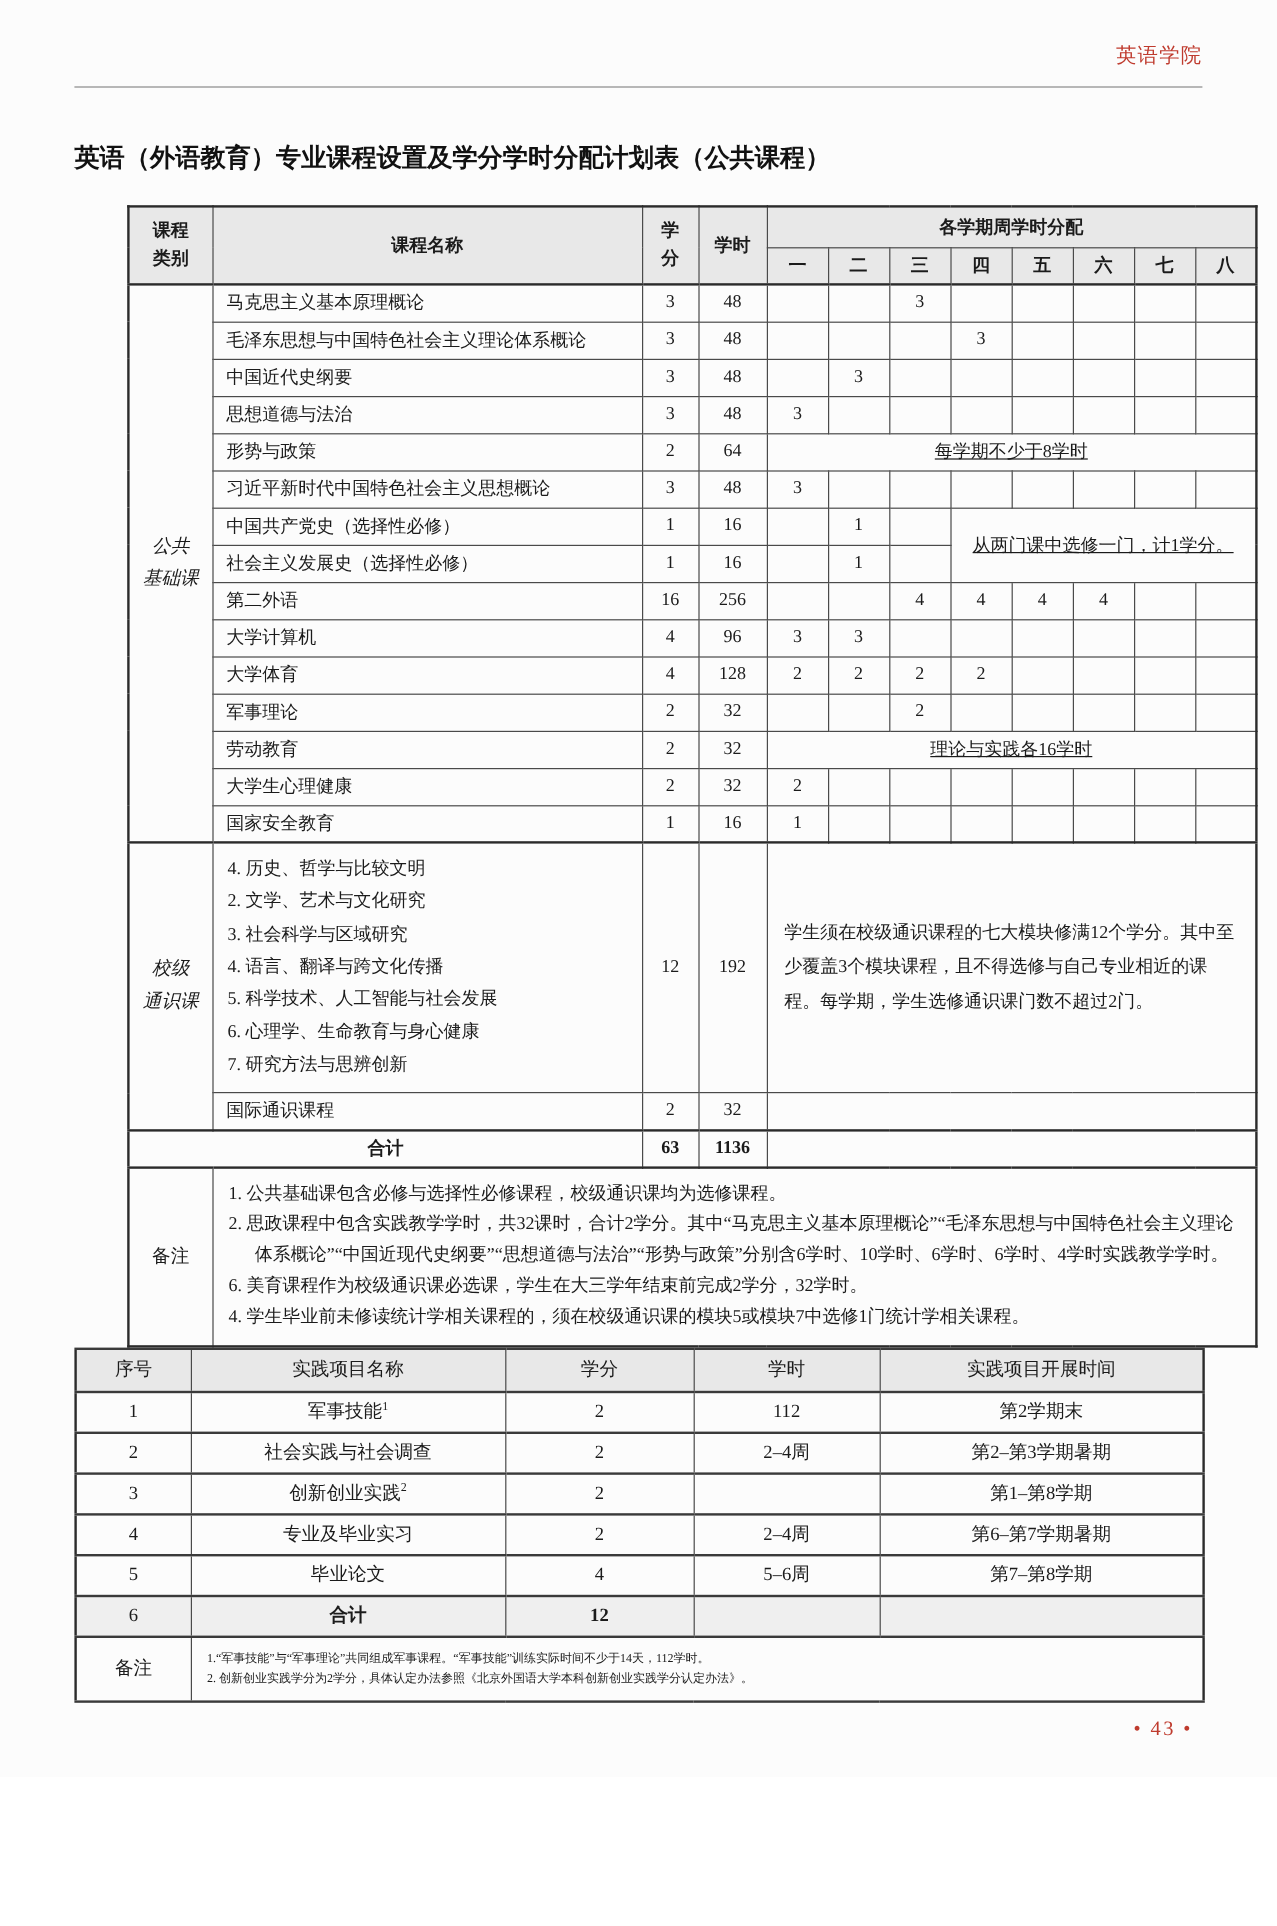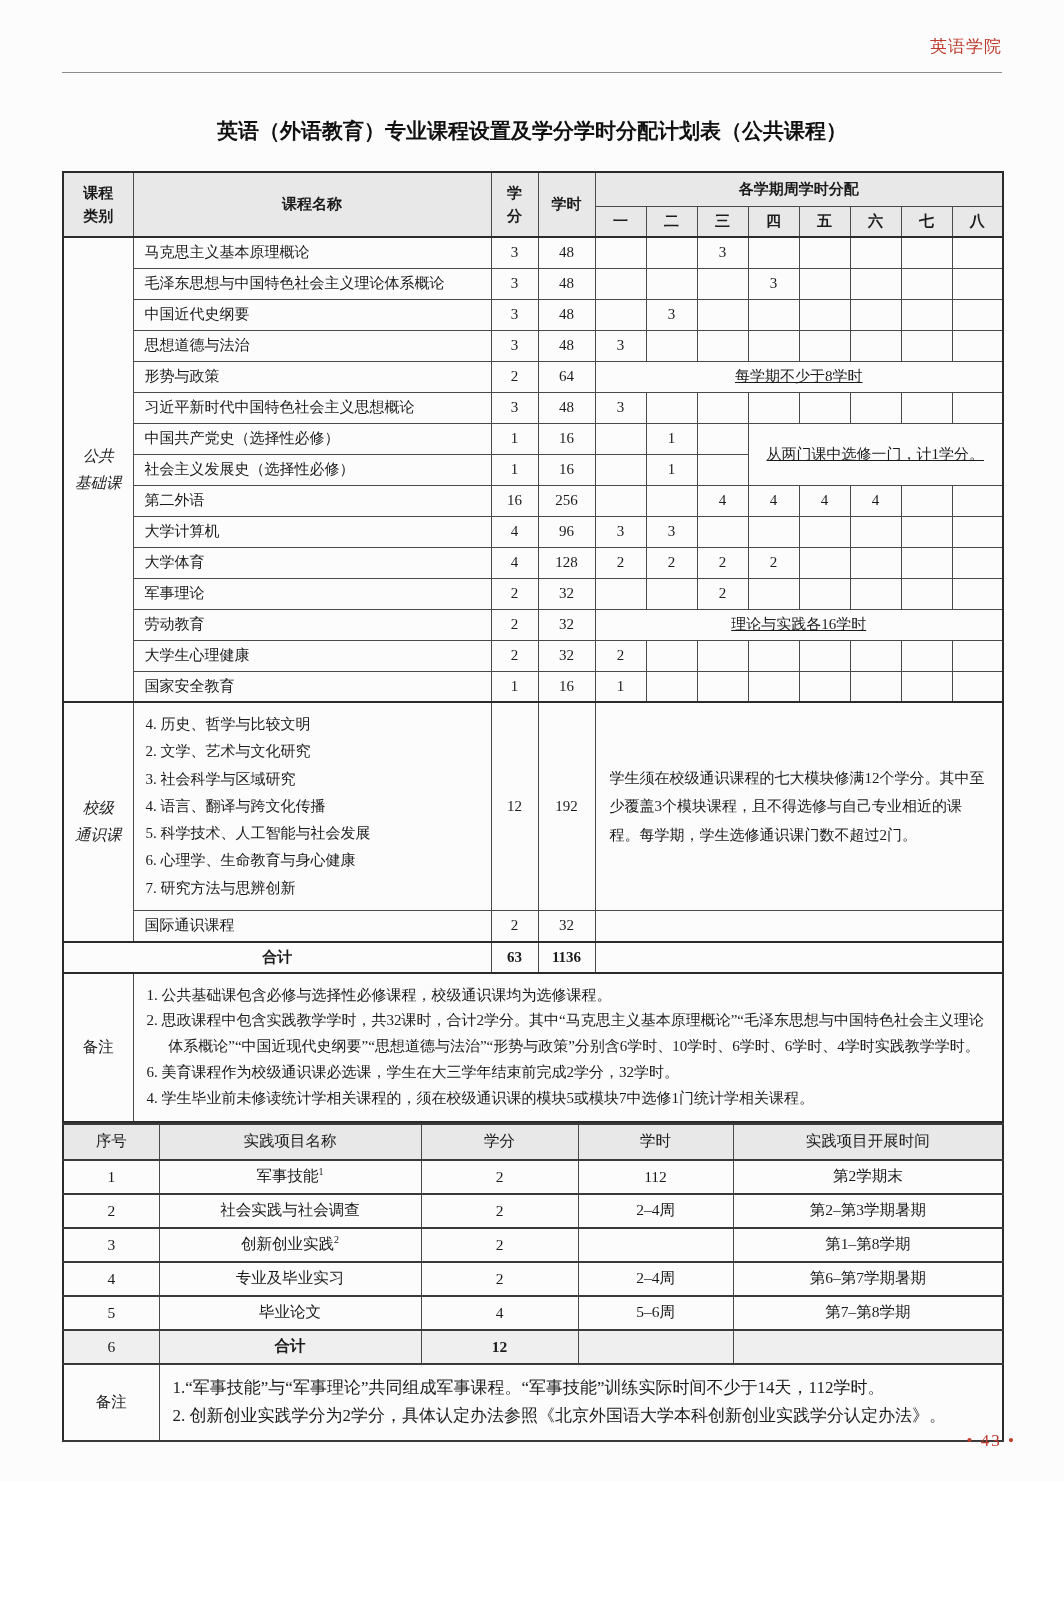--- a/index.html
+++ b/index.html
@@ -16,29 +16,29 @@
     background:#fcfcfc;color:var(--ink);
     padding:36px 62px 0;
     font-family:"Liberation Serif","DejaVu Serif",serif;
   }
   .inst{
     text-align:right;font-family:"Liberation Sans","DejaVu Sans",sans-serif;
     font-size:17px;color:var(--red);letter-spacing:1px;line-height:22px;
   }
   .rule{border:none;border-top:1.5px solid #8a8a8a;margin:14px 0 0;}
   .title1{
-    text-align:center;font-family:"Liberation Sans","DejaVu Sans",sans-serif;
+    font-family:"Liberation Sans","DejaVu Sans",sans-serif;
     font-weight:bold;font-size:21px;margin:44px 0 26px;color:#111;
   }
   .title2{
     text-align:center;font-family:"Liberation Sans","DejaVu Sans",sans-serif;
     font-weight:bold;font-size:20px;margin:28px 0 20px;color:#111;
   }
   table{border-collapse:collapse;width:940px;table-layout:fixed;}
-  #table1{border:2px solid var(--dark);}
+  #table1{border:2px solid var(--dark);margin-left:44px;}
   #table1 th,#table1 td{border:1px solid var(--line);}
   #table1 th{
     background:var(--hdrbg);font-family:"Liberation Sans","DejaVu Sans",sans-serif;
     font-weight:bold;font-size:15px;text-align:center;padding:2px;
   }
   #table1 thead tr:first-child th{height:34px;}
   #table1 thead tr:last-child th{height:31px;}
   #table1 th.hb{border-bottom:2px solid var(--dark);}
   #table1 td{font-size:15px;text-align:center;height:31px;padding:2px 4px;}
   .w2{display:inline-block;width:2.4em;line-height:1.5;}
@@ -67,24 +67,24 @@
     border-top:2px solid #3a3a3a;border-bottom:2px solid #3a3a3a;
     text-align:center;font-size:15.5px;padding:2px 4px;
   }
   #table2 th{
     background:var(--hdrbg);font-family:"Liberation Sans","DejaVu Sans",sans-serif;
     font-weight:normal;font-size:15.5px;height:36px;
   }
   #table2 td{height:34px;}
   #table2 .t2-total{background:#efefef;}
   #table2 .bold{font-weight:bold;}
-  #table2 .remarks{line-height:1.7;font-size:17px;}
+  #table2 .remarks{line-height:1.7;font-size:10px;}
   sup{font-size:10px;}
   .pageno{
-    position:absolute;right:48px;bottom:30px;color:var(--red);
+    position:absolute;right:70px;bottom:30px;color:var(--red);
     font-size:17px;letter-spacing:2px;
   }
 </style>
 </head>
 <body>
 
 <div class="page">
 
   <div class="inst">英语学院</div>
   <hr class="rule">

